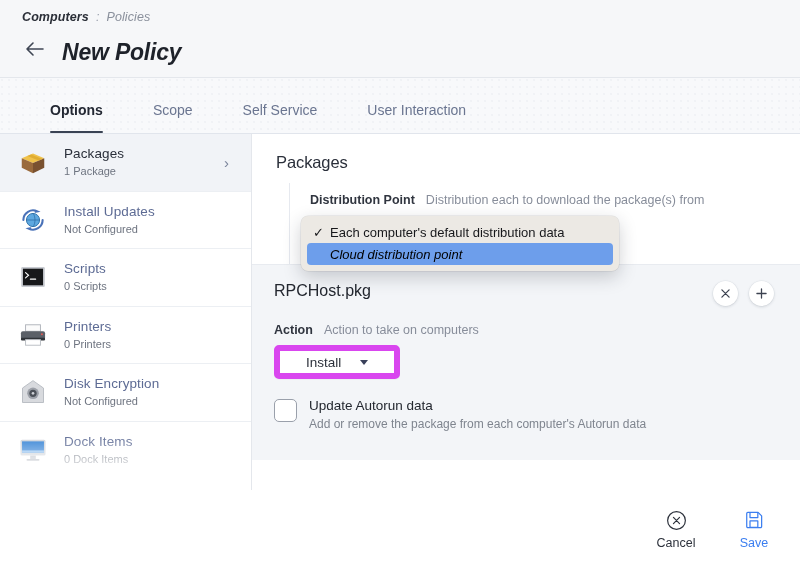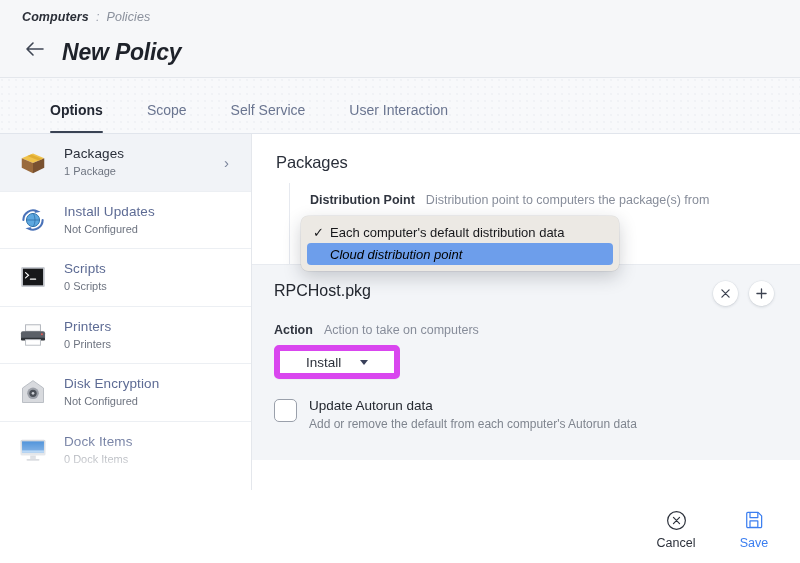--- a/index.html
+++ b/index.html
@@ -39,21 +39,21 @@
   .page-title { font-size: 23px; font-weight: 700; color: #1e222a; letter-spacing: -.2px; margin-top: 8px; }
 
   
   .tabbar {
     position: absolute; left: 0; top: 78px; width: 800px; height: 56px;
     background:
       radial-gradient(circle at 2px 2px, rgba(120,130,160,.055) 1.1px, transparent 1.4px) 0 0/7px 7px,
       #f8f9fb;
     border-bottom: 1px solid #e1e5ec;
   }
-  .tabs { display: flex; align-items: flex-end; height: 100%; padding-left: 28px; gap: 0; }
+  .tabs { display: flex; align-items: flex-end; height: 100%; padding-left: 28px; gap: 6px; }
   .tab {
     position: relative; font-size: 14px; color: #6a7590; cursor: pointer;
     padding: 0 22px 15px 22px; white-space: nowrap;
   }
   .tab.active { color: #232833; font-weight: 700; }
   .tab.active:after {
     content: ""; position: absolute; left: 22px; right: 22px; bottom: 0;
     height: 2.5px; background: #3a4354; border-radius: 2px;
   }
 
@@ -296,21 +296,21 @@
       </div>
     <div class="sidebar-fade"></div>
   </div>
 
   <div class="main">
     <div class="section-title">Packages</div>
     <div class="indent-rule"></div>
 
     <div class="field-label-row">
       <span class="field-label">Distribution Point</span>
-      <span class="field-help">Distribution point to computers the package(s) from</span>
+      <span class="field-help">Distribution each to download the package(s) from</span>
     </div>
 
     <div class="menu">
       <div class="menu-item">
         <span class="check">✓</span>
         <span class="menu-label">Each computer's default distribution data</span>
       </div>
       <div class="menu-item highlight">
         <span class="check"></span>
         <span class="menu-label">Cloud distribution point</span>
@@ -338,21 +338,21 @@
 
       <div class="select-box">
         <span class="select-value">Install</span>
         <span class="caret"></span>
       </div>
 
       <div class="check-row">
         <div class="checkbox"></div>
         <div class="check-txt">
           <span class="check-title">Update Autorun data</span>
-          <span class="check-sub">Add or remove the default from each computer's Autorun data</span>
+          <span class="check-sub">Add or remove the package from each computer's Autorun data</span>
         </div>
       </div>
     </div>
   </div>
 
   <div class="footer">
     <div class="foot-btn cancel">
       <span class="foot-ico">
         <svg width="21" height="21" viewBox="0 0 22 22" fill="none">
           <circle cx="11" cy="11" r="9.3" stroke="#2d323c" stroke-width="1.25"></circle>

